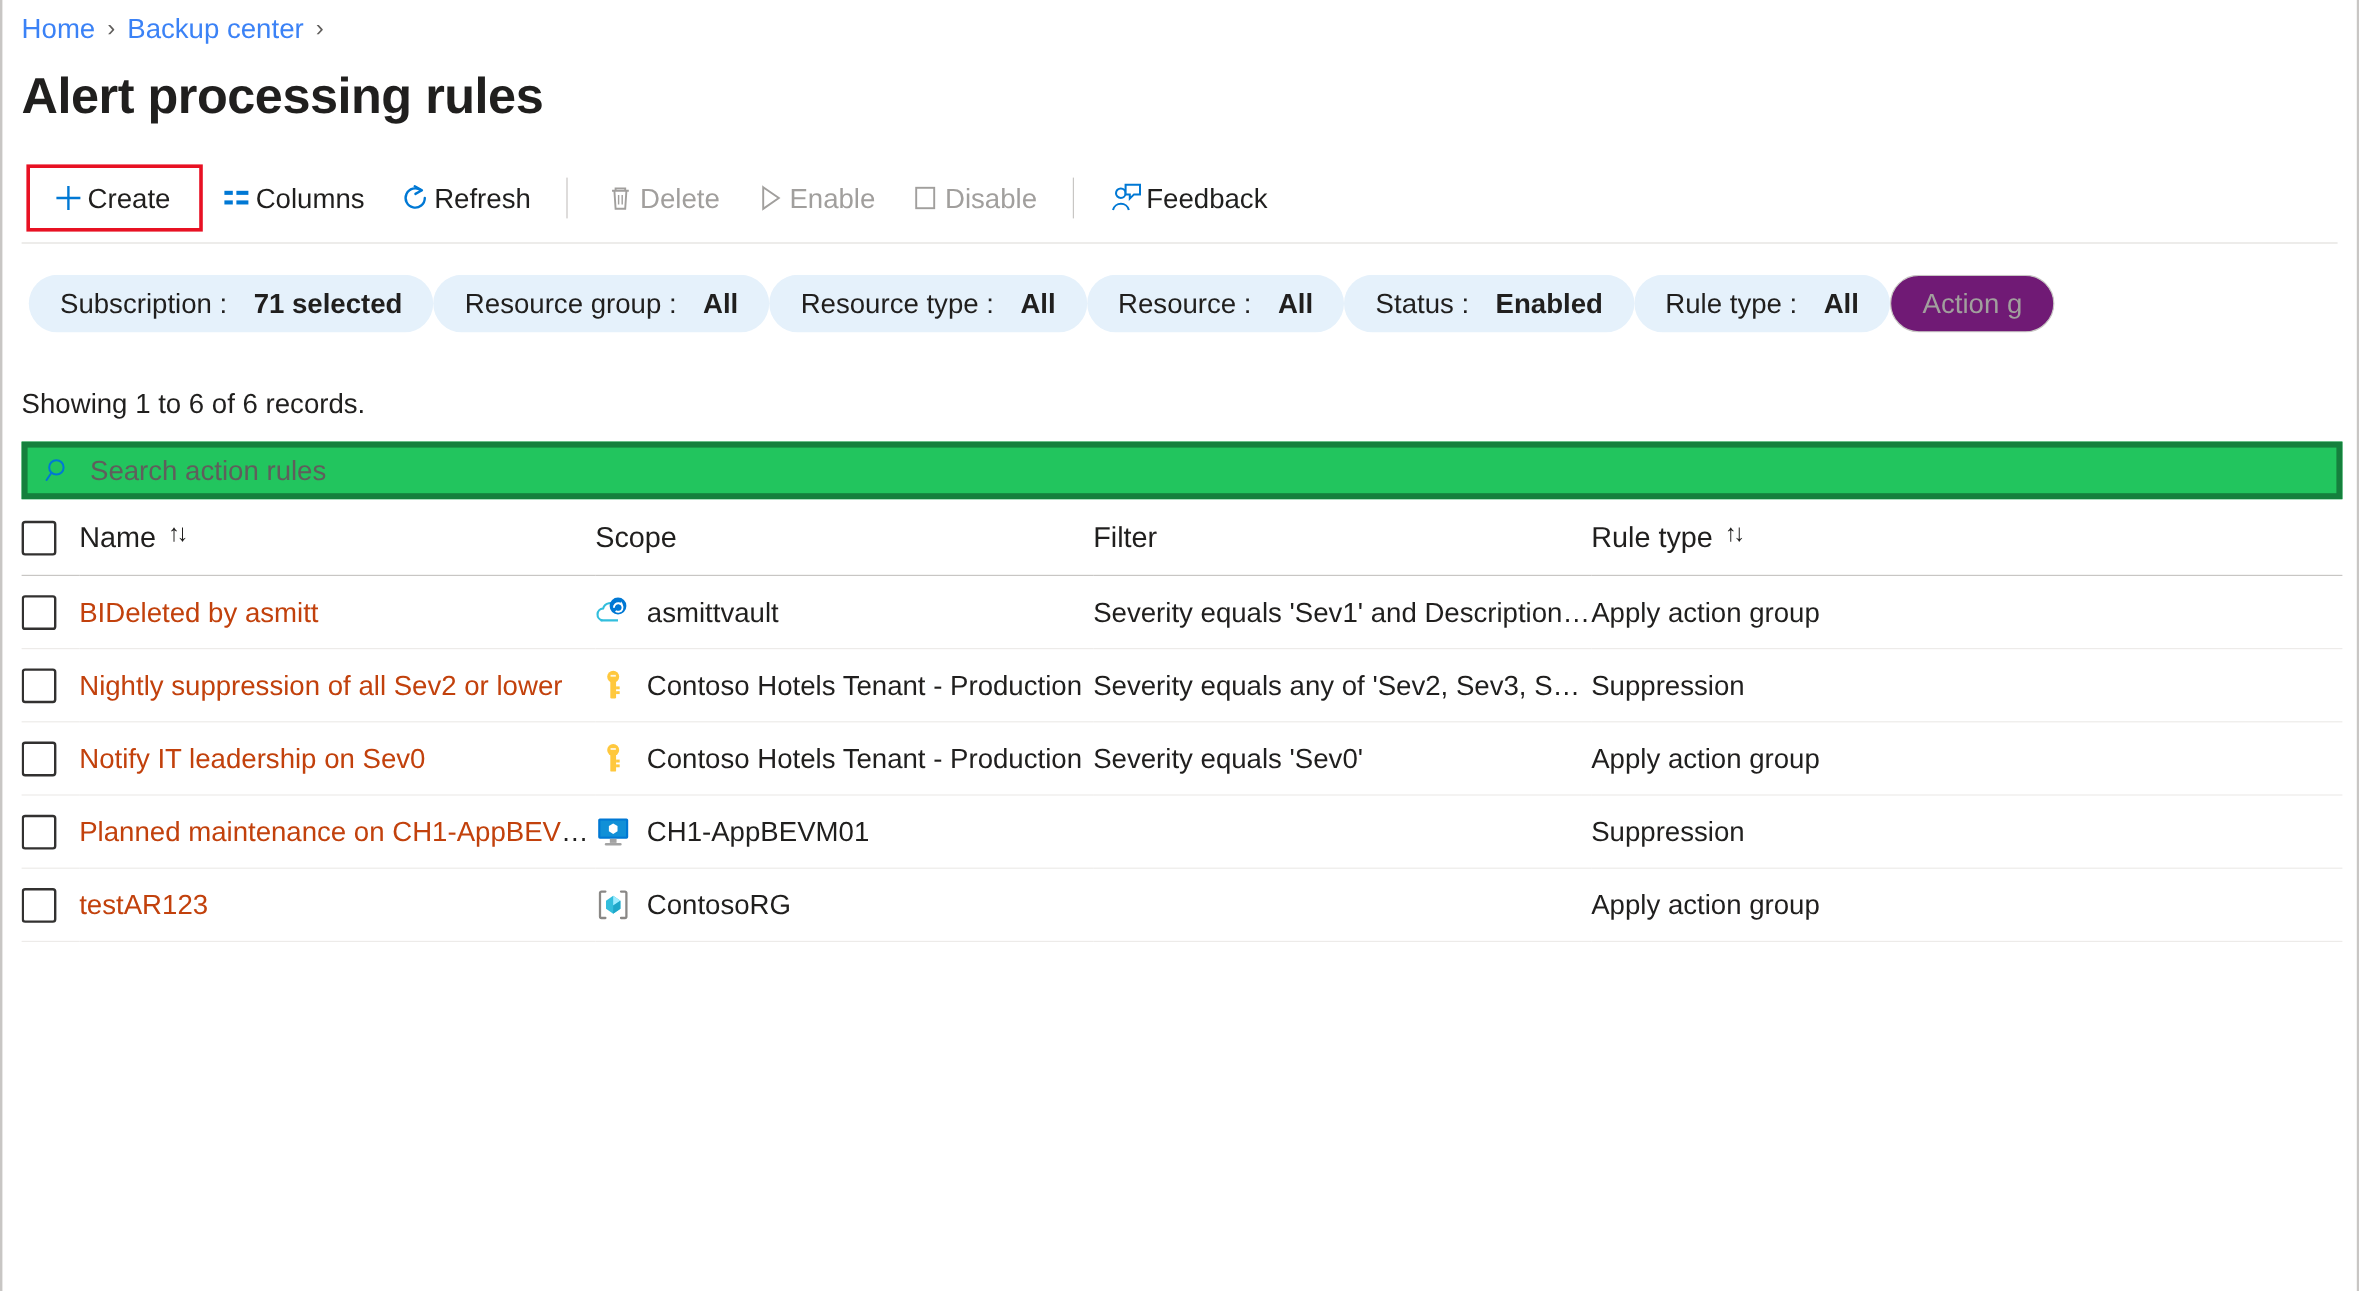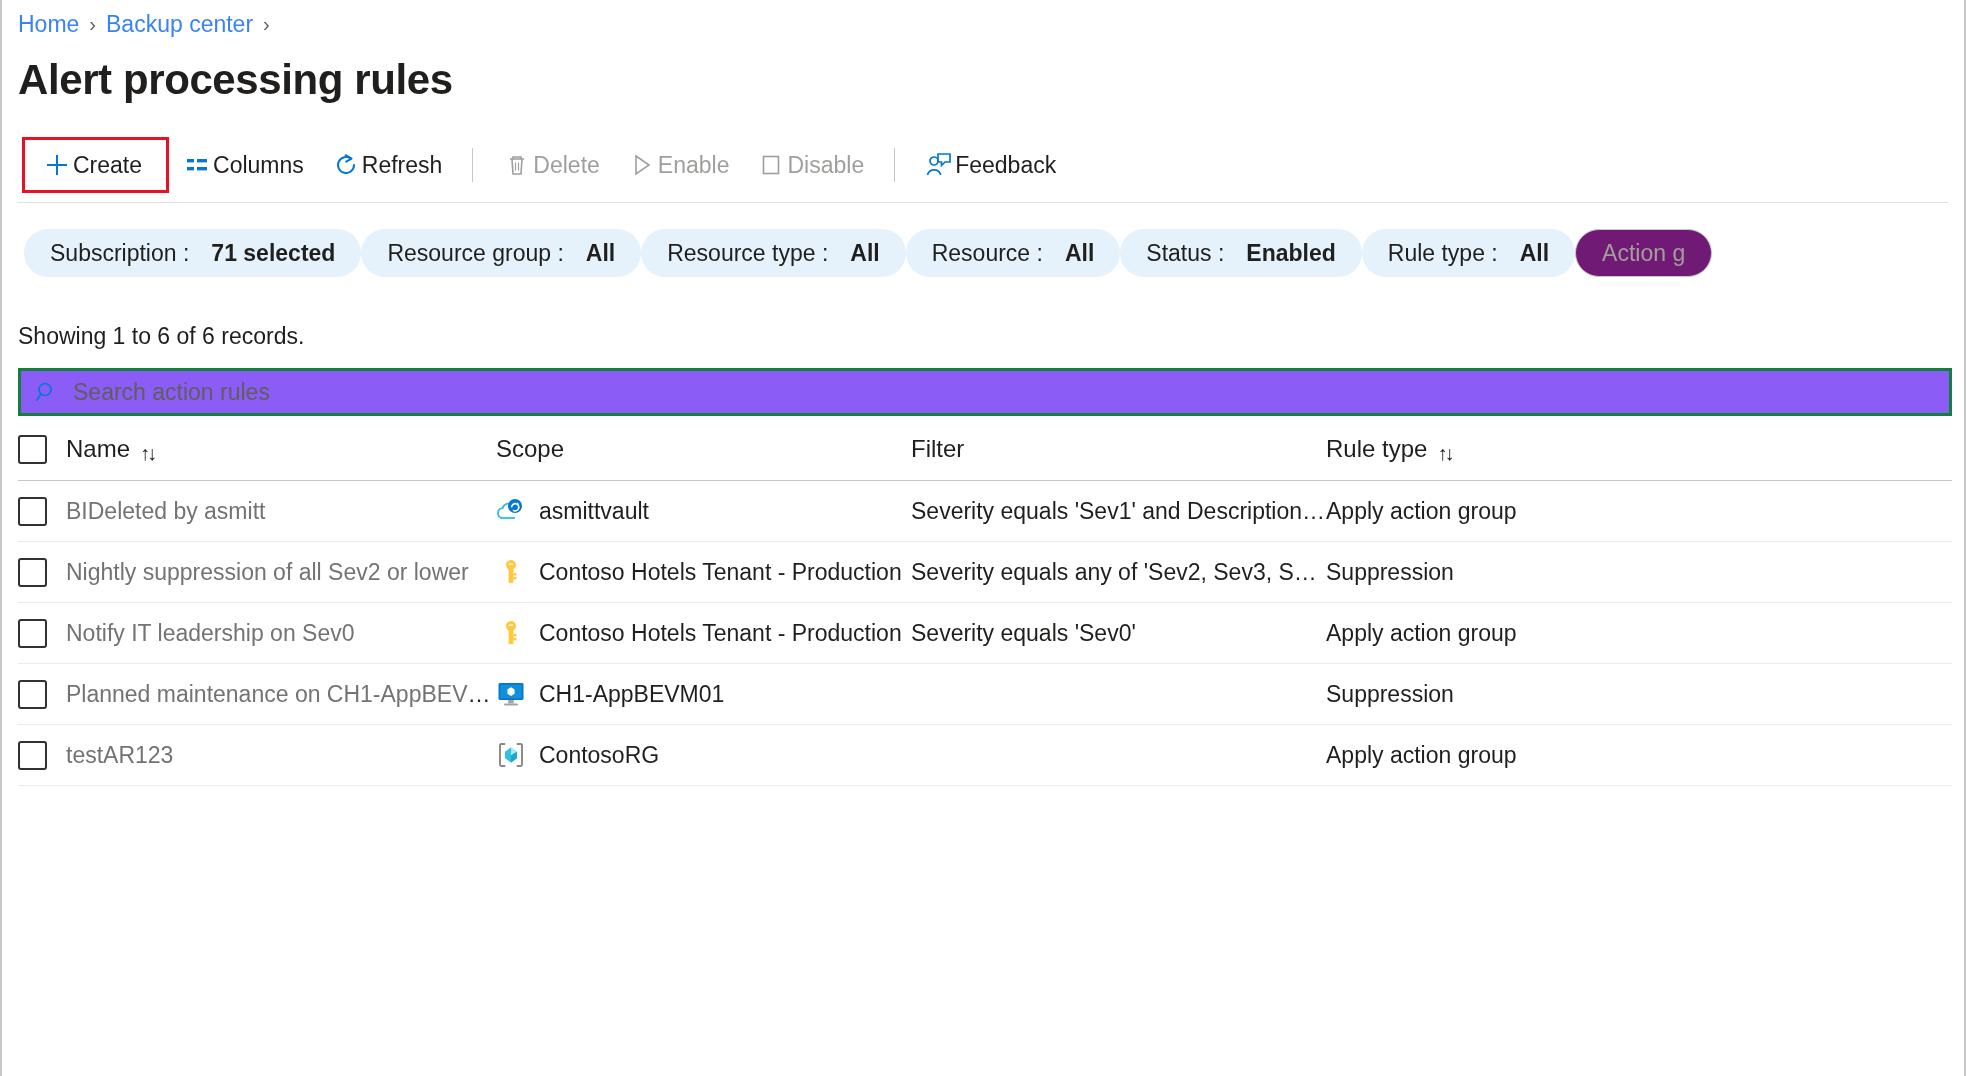--- a/index.html
+++ b/index.html
@@ -145,24 +145,24 @@
     margin-top: 46px;
     font-size: 23px;
     color: #201f1e;
   }
 
   
   .search-wrap {
     margin: 18px 0 0 18px;
     width: 1934px;
     height: 48px;
-    border: 3px solid #15803d;
-    display: flex;
-    align-items: center;
-    background: #8b5cf6;
+    border: 5px solid #15803d;
+    display: flex;
+    align-items: center;
+    background: #22c55e;
   }
   .search-icon { margin: 0 12px 0 14px; display: flex; }
   .search-input {
     border: none;
     outline: none;
     font-size: 23px;
     font-family: inherit;
     color: #201f1e;
     flex: 1;
     background: transparent;
@@ -180,21 +180,21 @@
 
   .table thead th {
     text-align: left;
     font-weight: normal;
     font-size: 24px;
     color: #201f1e;
     padding: 18px 0 16px 0;
     border-bottom: 1px solid #c8c6c4;
     vertical-align: middle;
   }
-  .th-inner { display: flex; align-items: flex-end; gap: 10px; }
+  .th-inner { display: flex; align-items: flex-start; gap: 10px; }
   .sort-ic { color: #201f1e; font-size: 20px; line-height: 1; letter-spacing: -3px; }
 
   .table tbody td {
     font-size: 23px;
     color: #201f1e;
     padding: 15px 0 15px 0;
     border-bottom: 1px solid #edebe9;
     vertical-align: middle;
     white-space: nowrap;
     overflow: hidden;
@@ -205,21 +205,21 @@
   .cb {
     width: 29px; height: 29px;
     border: 2px solid #323130;
     border-radius: 3px;
     background: #fff;
     display: inline-block;
     cursor: pointer;
     vertical-align: middle;
   }
   .row-link {
-    color: #737373;
+    color: #c2410c;
     text-decoration: none;
     cursor: pointer;
     font-size: 23px;
   }
   .scope-cell { display: flex; align-items: center; gap: 13px; }
   .scope-ic { width: 30px; height: 30px; flex: 0 0 30px; display: inline-flex; align-items:center; justify-content:center; }
   .scope-txt { overflow: hidden; text-overflow: ellipsis; white-space: nowrap; text-align: center; }
 </style>
 </head>
 <body>

